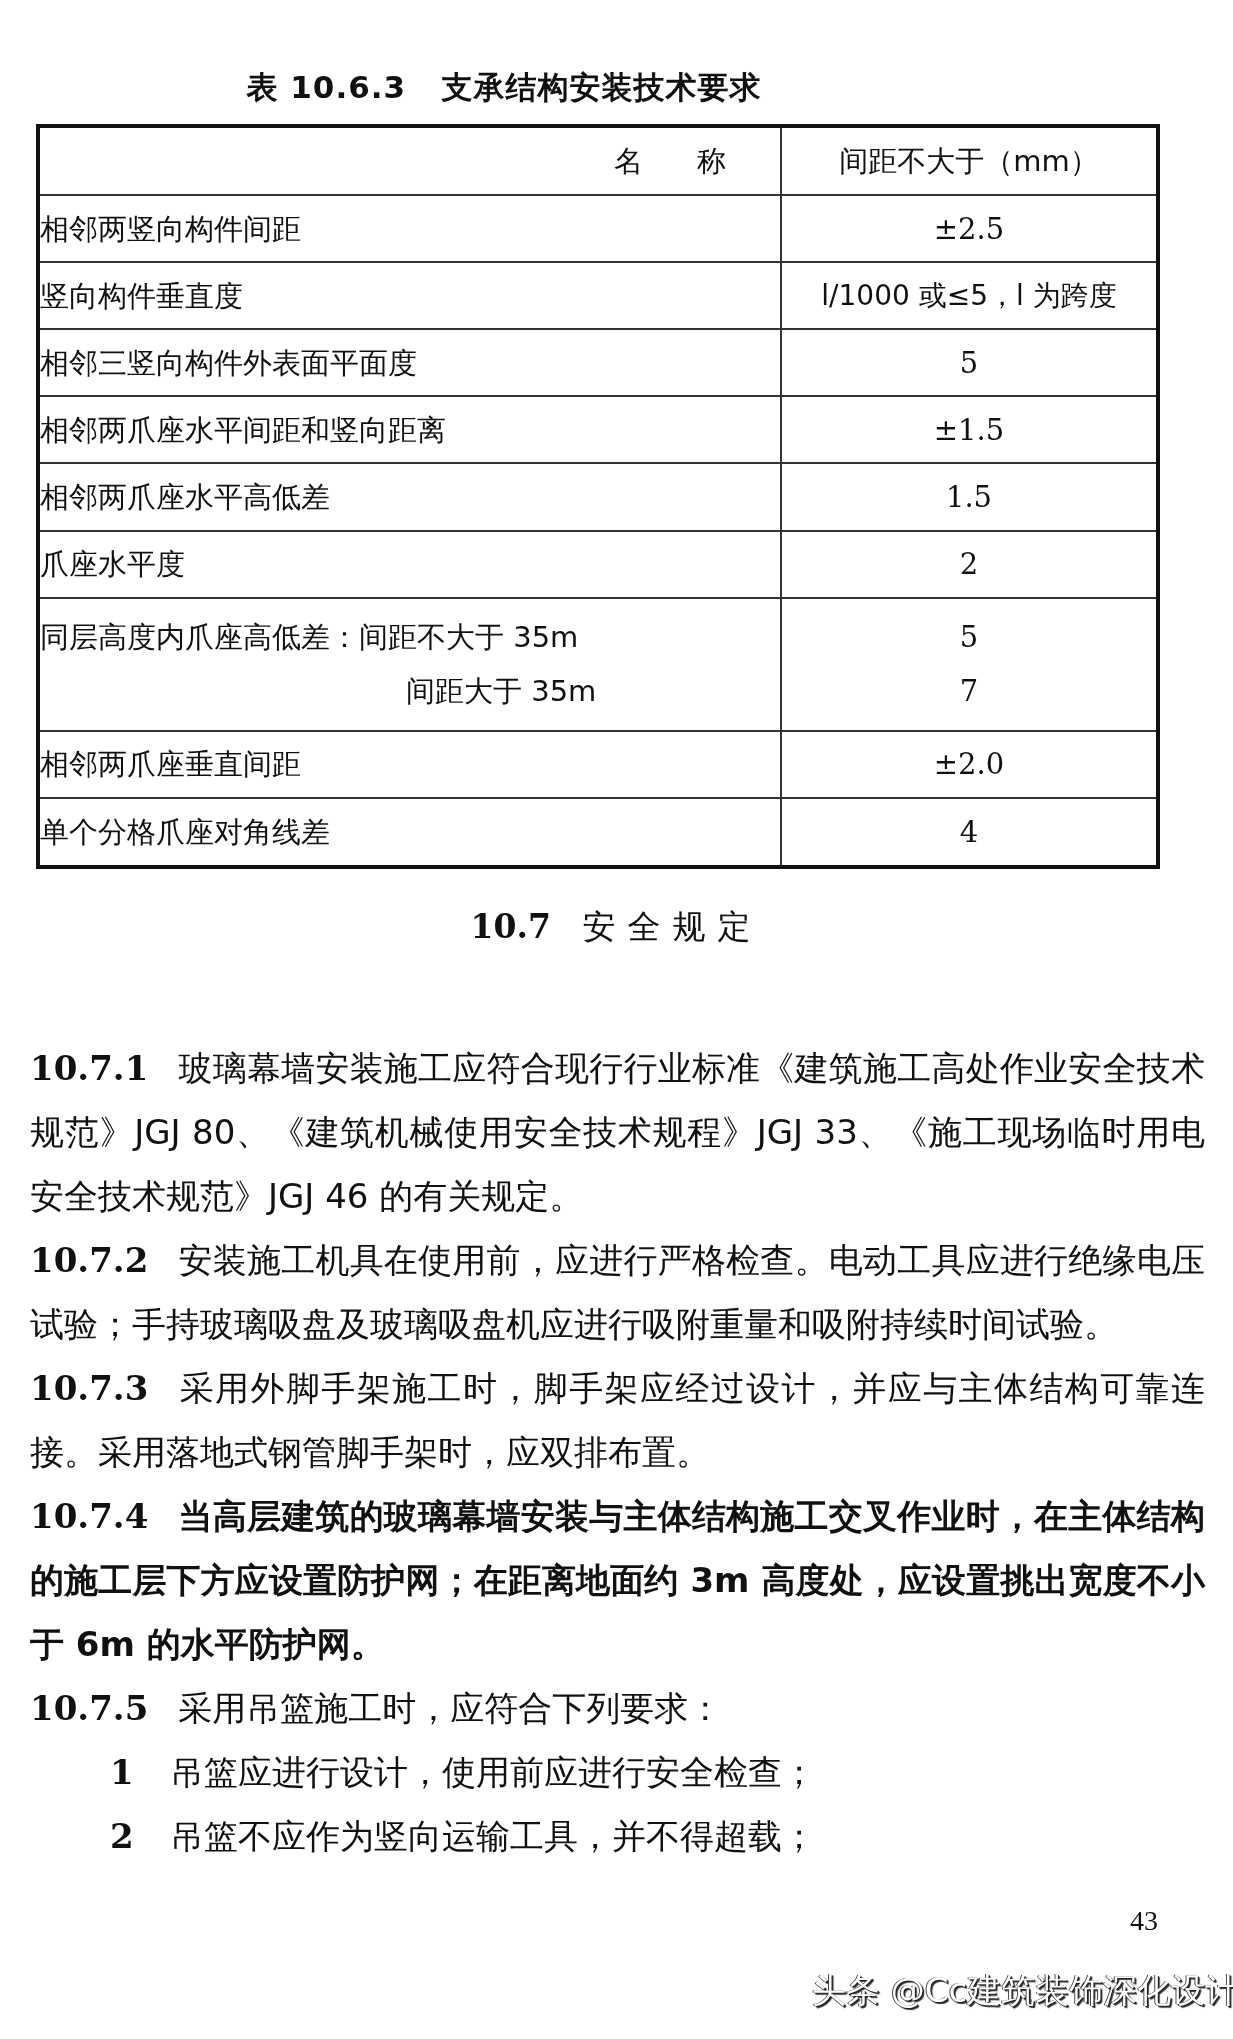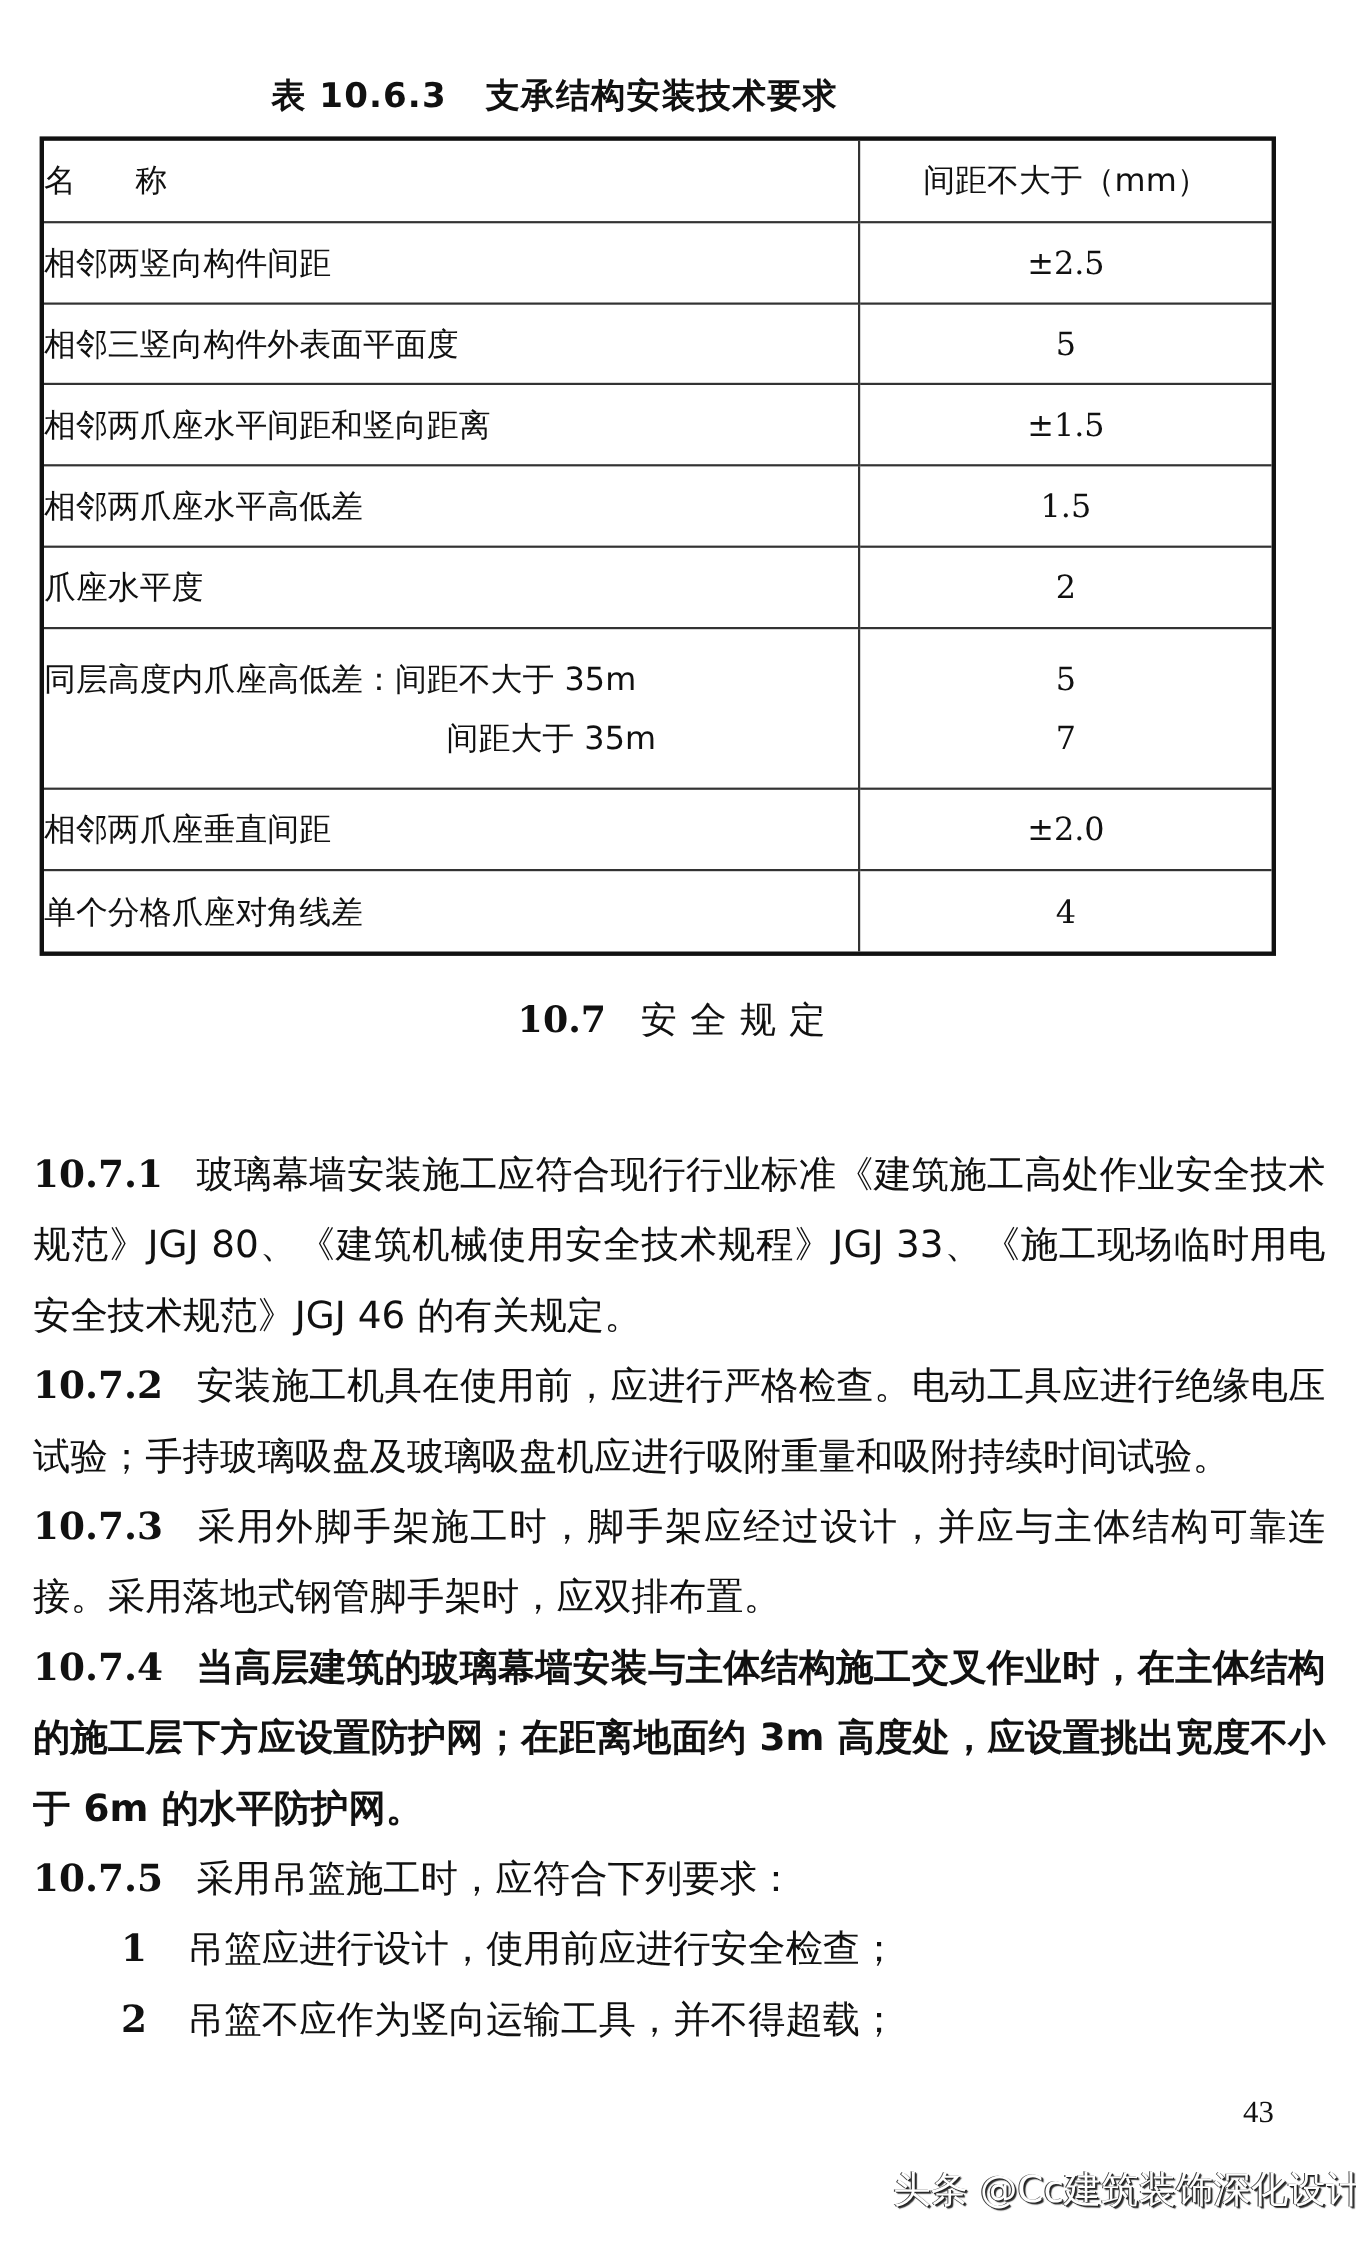--- a/index.html
+++ b/index.html
@@ -47,21 +47,21 @@
       padding: 0;
       font-weight: normal;
       font-size: 29px;
       line-height: 40px;
     }
     table.spec tr:first-child th { border-top: none; }
     table.spec tr td:first-child, table.spec tr th:first-child { border-left: none; }
     table.spec tr td:last-child, table.spec tr th:last-child { border-right: none; }
     table.spec tr:last-child td { border-bottom: none; }
     col.c-name { width: 741px; }
-    th.h-name { text-align: left; letter-spacing: 54px; padding-left: 54px; }
+    th.h-name { text-align: right; letter-spacing: 54px; padding-left: 54px; }
     th.h-tol { text-align: center; }
     td.name { padding-left: 50px; text-align: left; }
     td.tol { text-align: center; font-family: "DejaVu Serif", "Liberation Serif", serif; font-weight: bold; }
     td.tol.formula { font-family: "DejaVu Sans", sans-serif; font-weight: normal; font-size: 28px; }
     tr.r-std { height: 62px; }
     tr.r-head { height: 62px; }
     tr.r-multi { height: 123px; }
     .multi-line { display: block; line-height: 54px; }
     .sub-indent { display: block; padding-left: 366px; }
 
@@ -136,20 +136,24 @@
     <tbody>
         <tr class="r-head">
       <th class="h-name">名称</th>
       <th class="h-tol">间距不大于（mm）</th>
     </tr>
     <tr class="r-std">
       <td class="name">相邻两竖向构件间距</td>
       <td class="tol">±2.5</td>
     </tr>
     <tr class="r-std">
+      <td class="name">竖向构件垂直度</td>
+      <td class="tol formula">l/1000 或≤5，l 为跨度</td>
+    </tr>
+    <tr class="r-std">
       <td class="name">相邻三竖向构件外表面平面度</td>
       <td class="tol">5</td>
     </tr>
     <tr class="r-std">
       <td class="name">相邻两爪座水平间距和竖向距离</td>
       <td class="tol">±1.5</td>
     </tr>
     <tr class="r-std">
       <td class="name">相邻两爪座水平高低差</td>
       <td class="tol">1.5</td>

